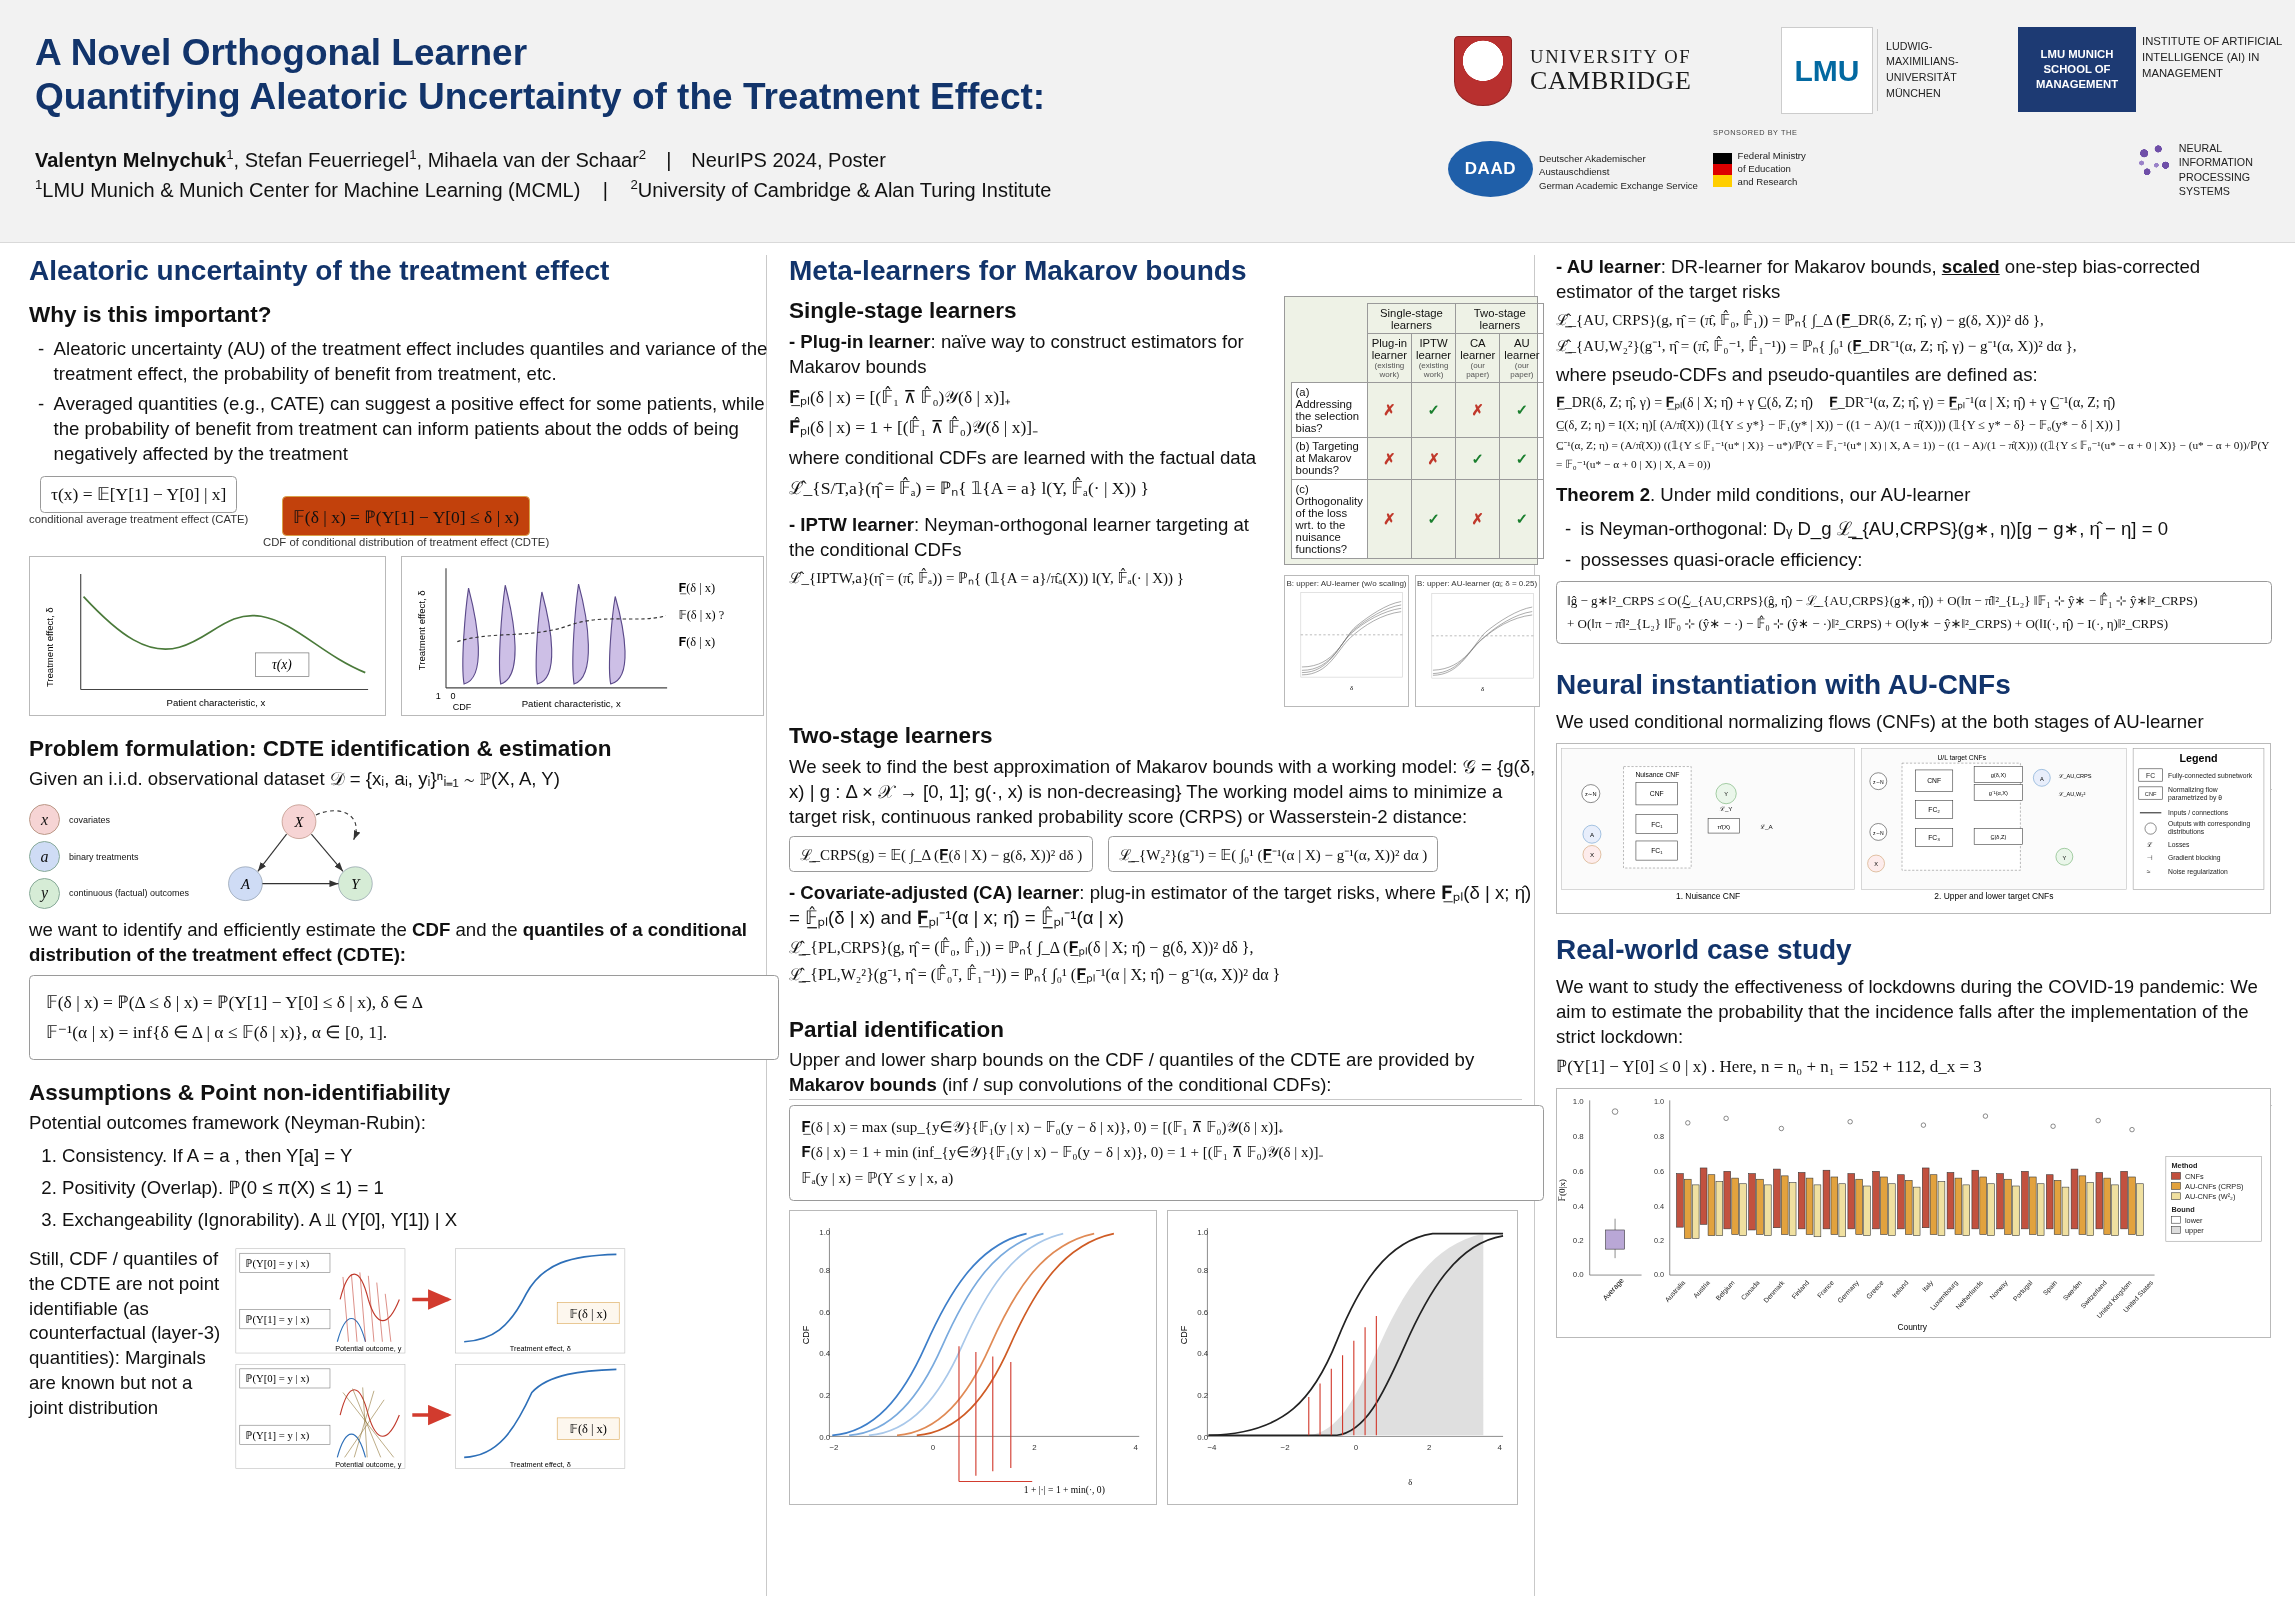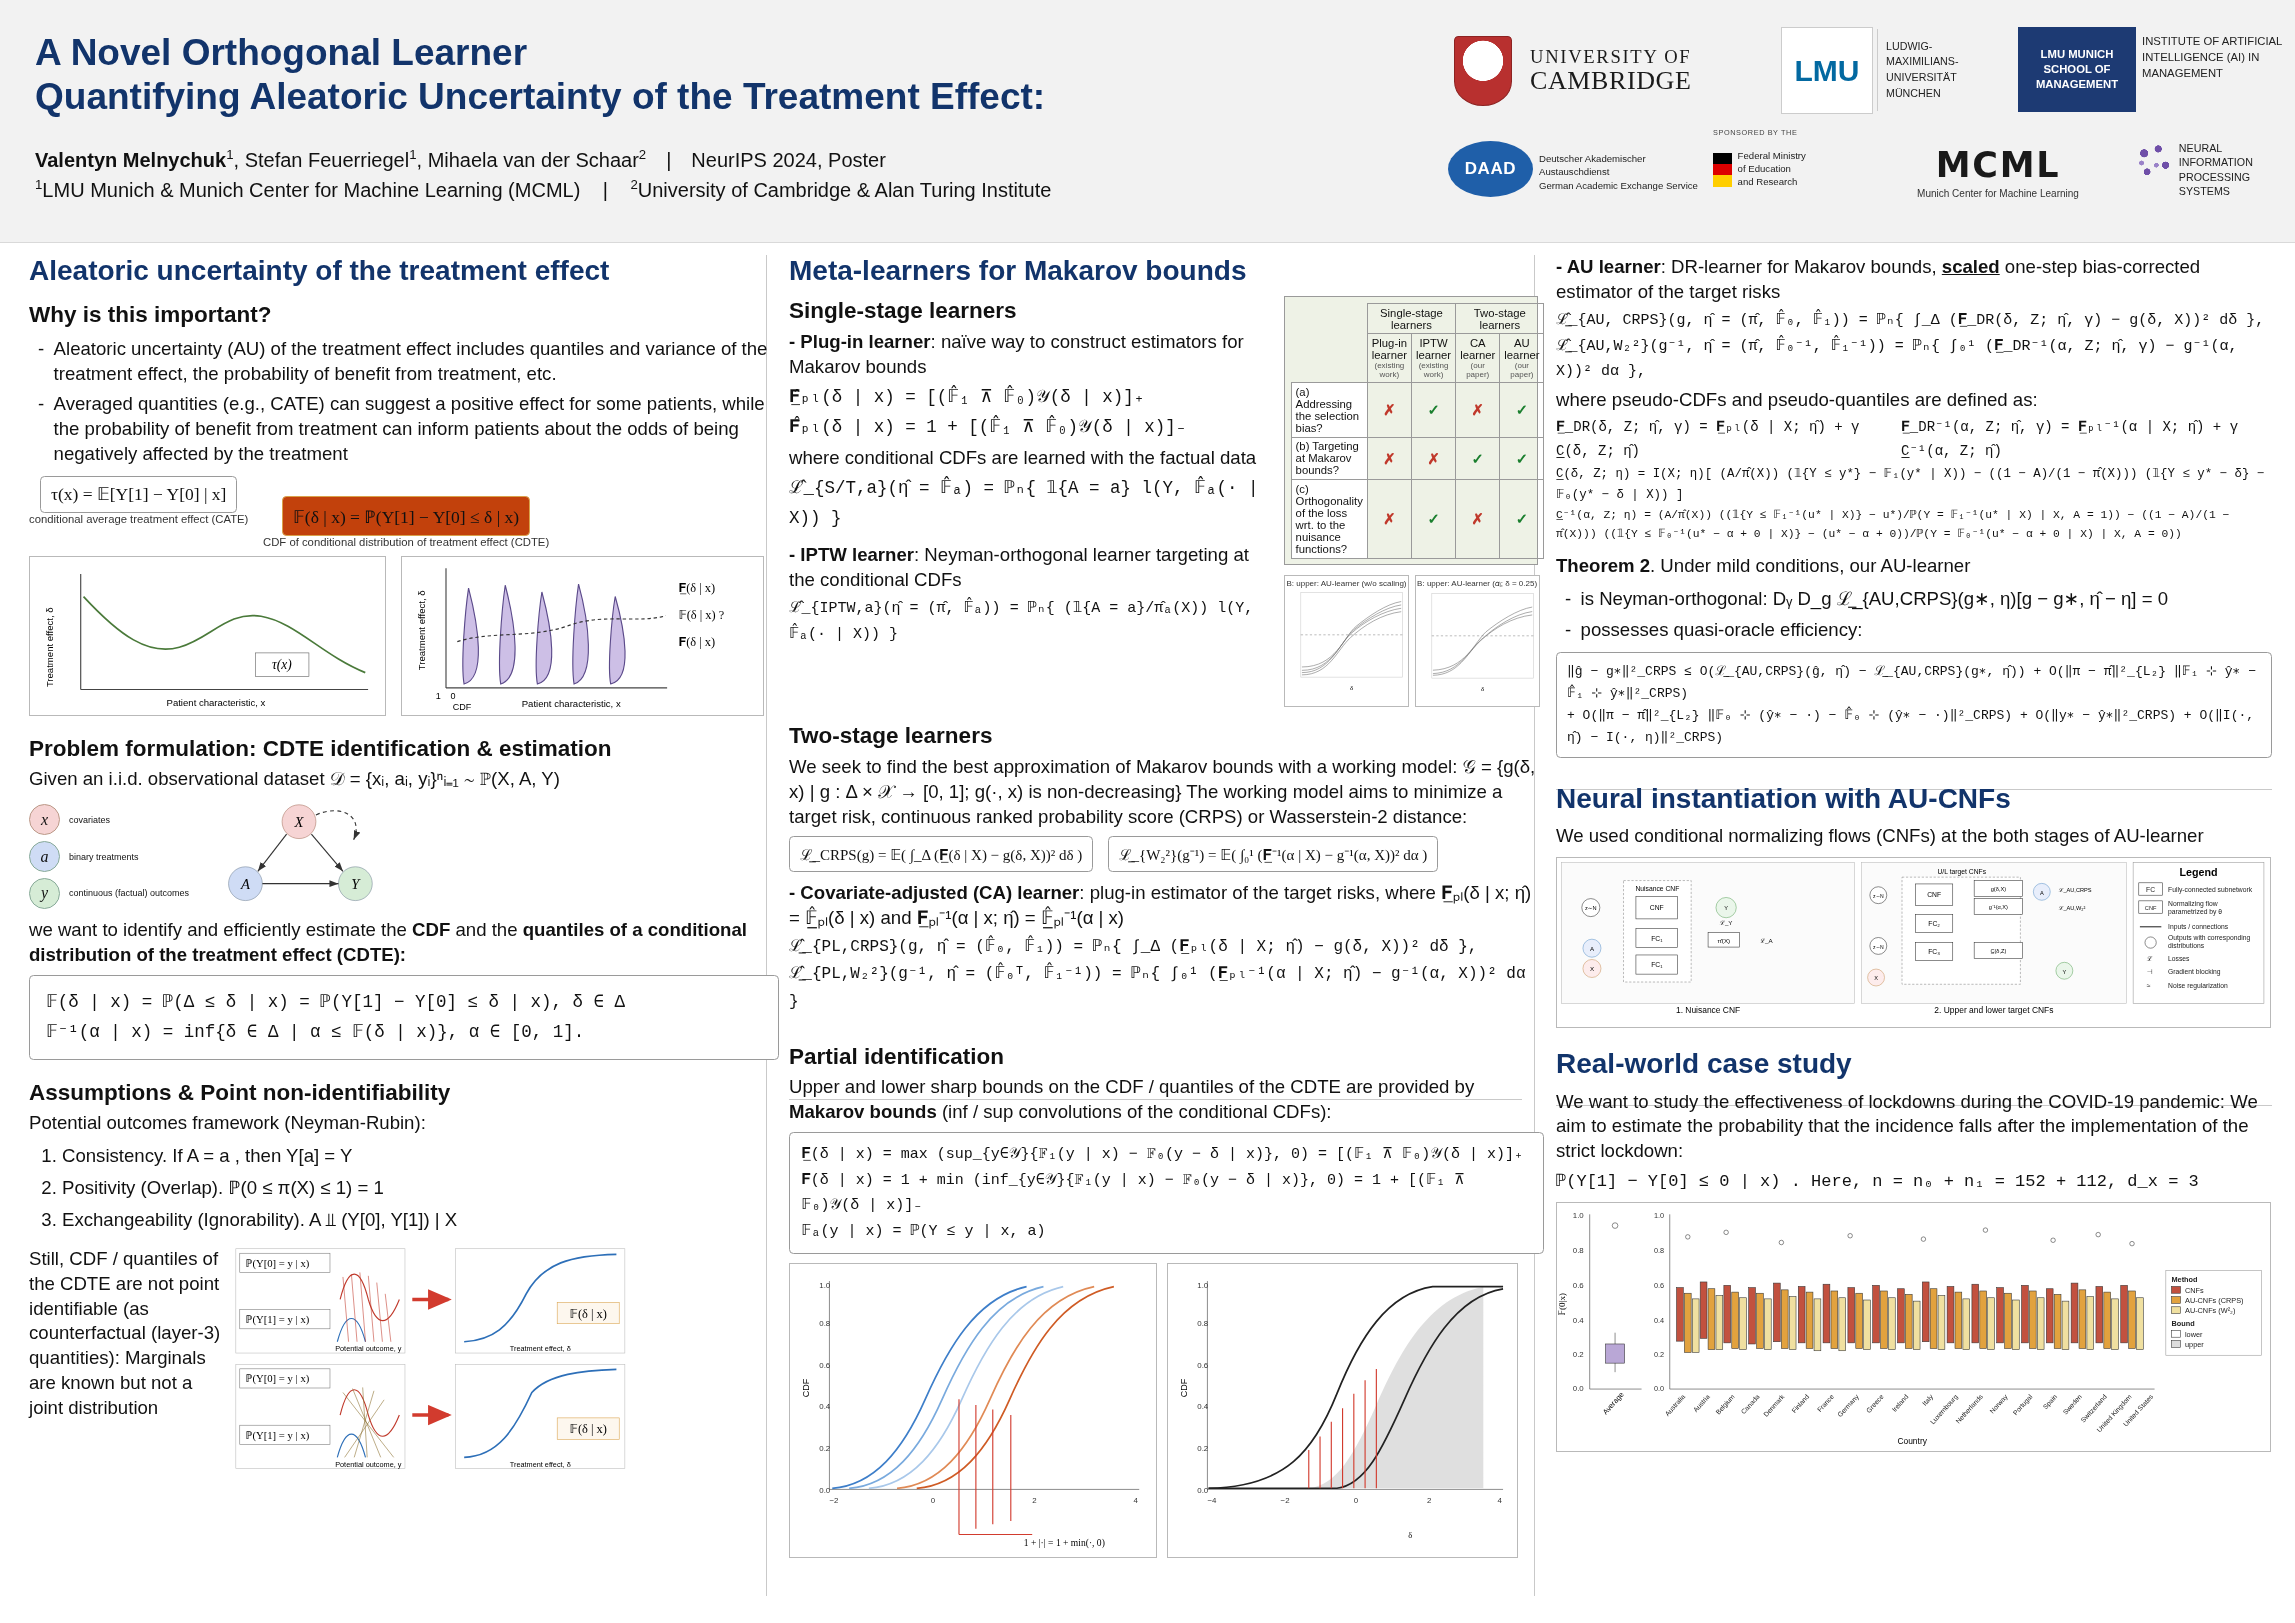--- a/index.html
+++ b/index.html
@@ -47,21 +47,21 @@
   h3.sub{font-size:22.5px;font-weight:bold;color:#111;margin:14.7px 0 5.6px 0;}
   p.t,li.t,div.t{font-size:18.6px;line-height:1.34;color:#111;margin:3.4px 0;}
   ul.dash{list-style:none;padding-left:5.6px;}
   ul.dash>li{position:relative;padding-left:19px;margin:5.6px 0;font-size:18.6px;line-height:1.34;}
   ul.dash>li:before{content:"-";position:absolute;left:3.4px;top:0;}
   ol.t{margin:5.6px 0;padding-left:33px;font-size:18.6px;line-height:1.5;}
   ol.t li{margin:4.5px 0;}
   b{font-weight:bold;}
   .eqbox{border:1.1px solid #9a9a9a;border-radius:4.5px;background:#fff;padding:6.8px 10px;display:inline-block;font-family:"Liberation Serif",serif;font-size:17.5px;}
   .eqbox.orange{border-color:#d9a24a;background:#c2410c;margin-top:20px;}
-  .eqplain{font-family:Liberation Mono, monospace;font-size:17.5px;line-height:1.7;}
+  .eqplain{font-family:Liberation Serif, serif;font-size:17.5px;line-height:1.7;}
   .figbox{border:0.6px solid #b9b9b9;background:#fff;}
   .cap{font-size:11.3px;color:#333;text-align:center;}
   .tblwrap{border:0.6px solid #9a9a9a;background:#eef2e6;}
   table.mtx{border-collapse:collapse;font-size:11.3px;}
   table.mtx td,table.mtx th{border:0.6px solid #9a9a9a;padding:2.8px 4px;text-align:center;vertical-align:middle;}
   .chk{color:#1a7f2e;font-weight:bold;font-size:14.7px;}
   .crs{color:#c0392b;font-weight:bold;font-size:14.7px;}
   .u{text-decoration:underline;}
 </style>
 </head>
@@ -108,24 +108,20 @@
 
     <div class="daad">DAAD</div>
     <div class="daadtxt" style="white-space:pre-line;">Deutscher Akademischer Austauschdienst
 German Academic Exchange Service</div>
     <div class="spons">SPONSORED BY THE</div>
     <div class="bmbf">
       <div class="flag"></div>
       <div style="white-space:pre-line;">Federal Ministry
 of Education
 and Research</div>
-    </div>
-    <div class="mcml">
-      <div class="big">MCML</div>
-      <div class="sm">Munich Center for Machine Learning</div>
     </div>
     <div class="neurips">
       <div class="dots"></div>
       <div class="nt" style="white-space:pre-line;">NEURAL INFORMATION
 PROCESSING SYSTEMS</div>
     </div>
   </div>
 
   <div class="vline" style="left:766px;height:1341px;"></div>
   <div class="vline" style="left:1534px;height:1341px;"></div>

